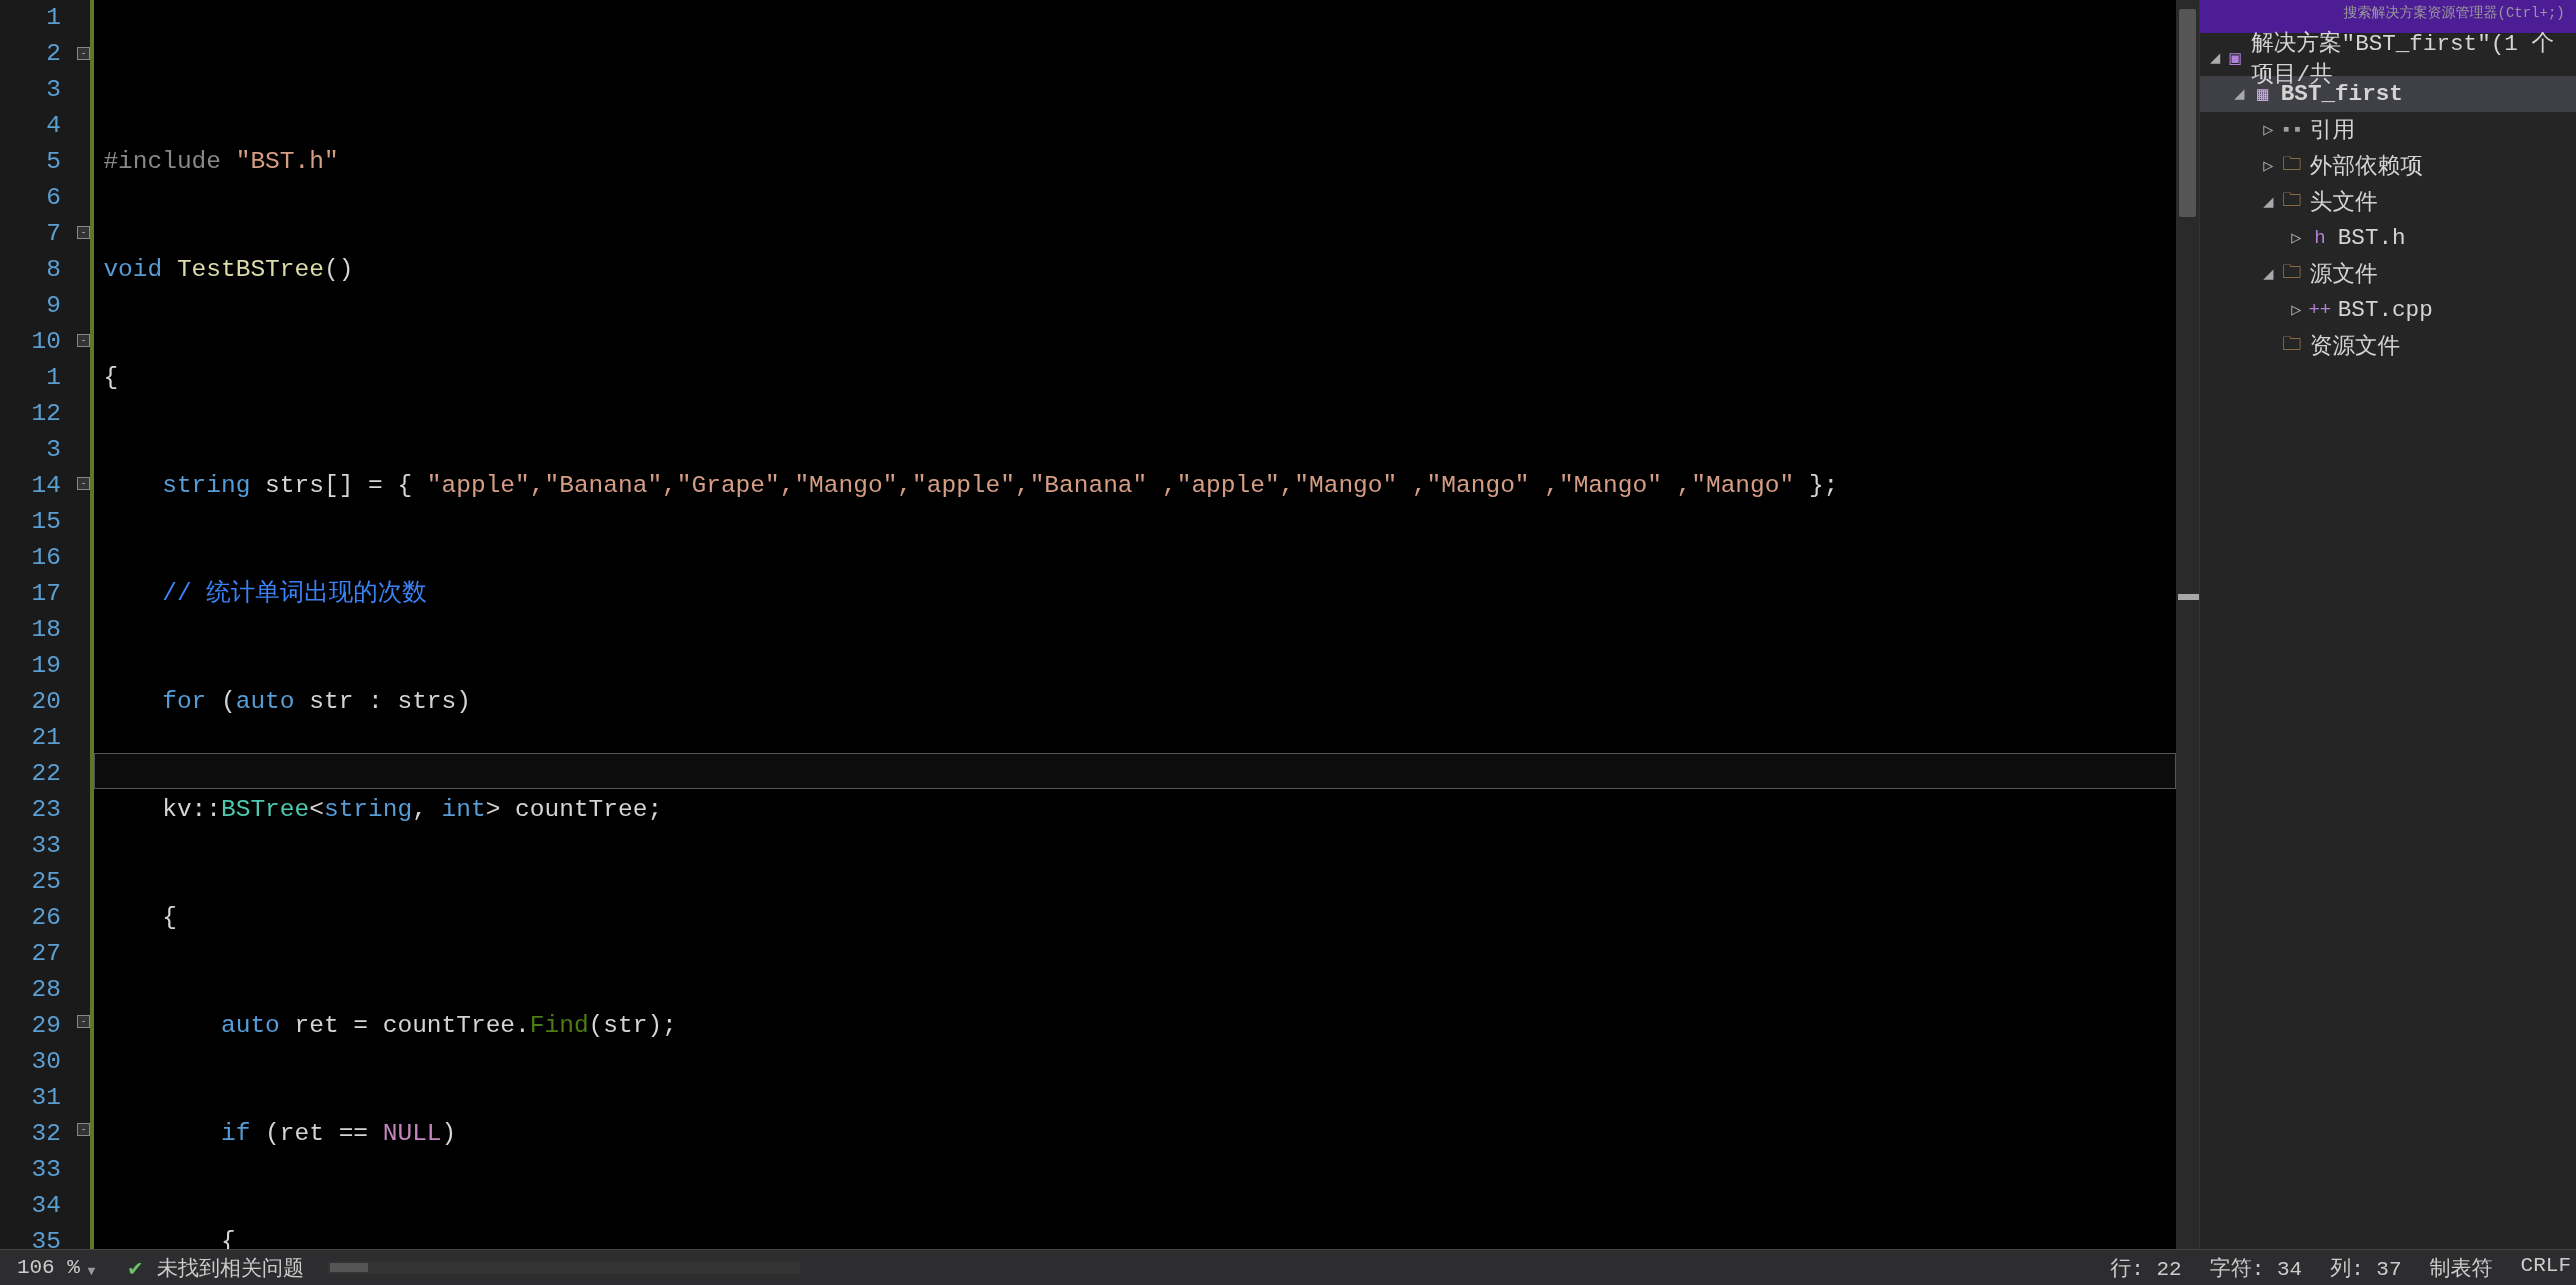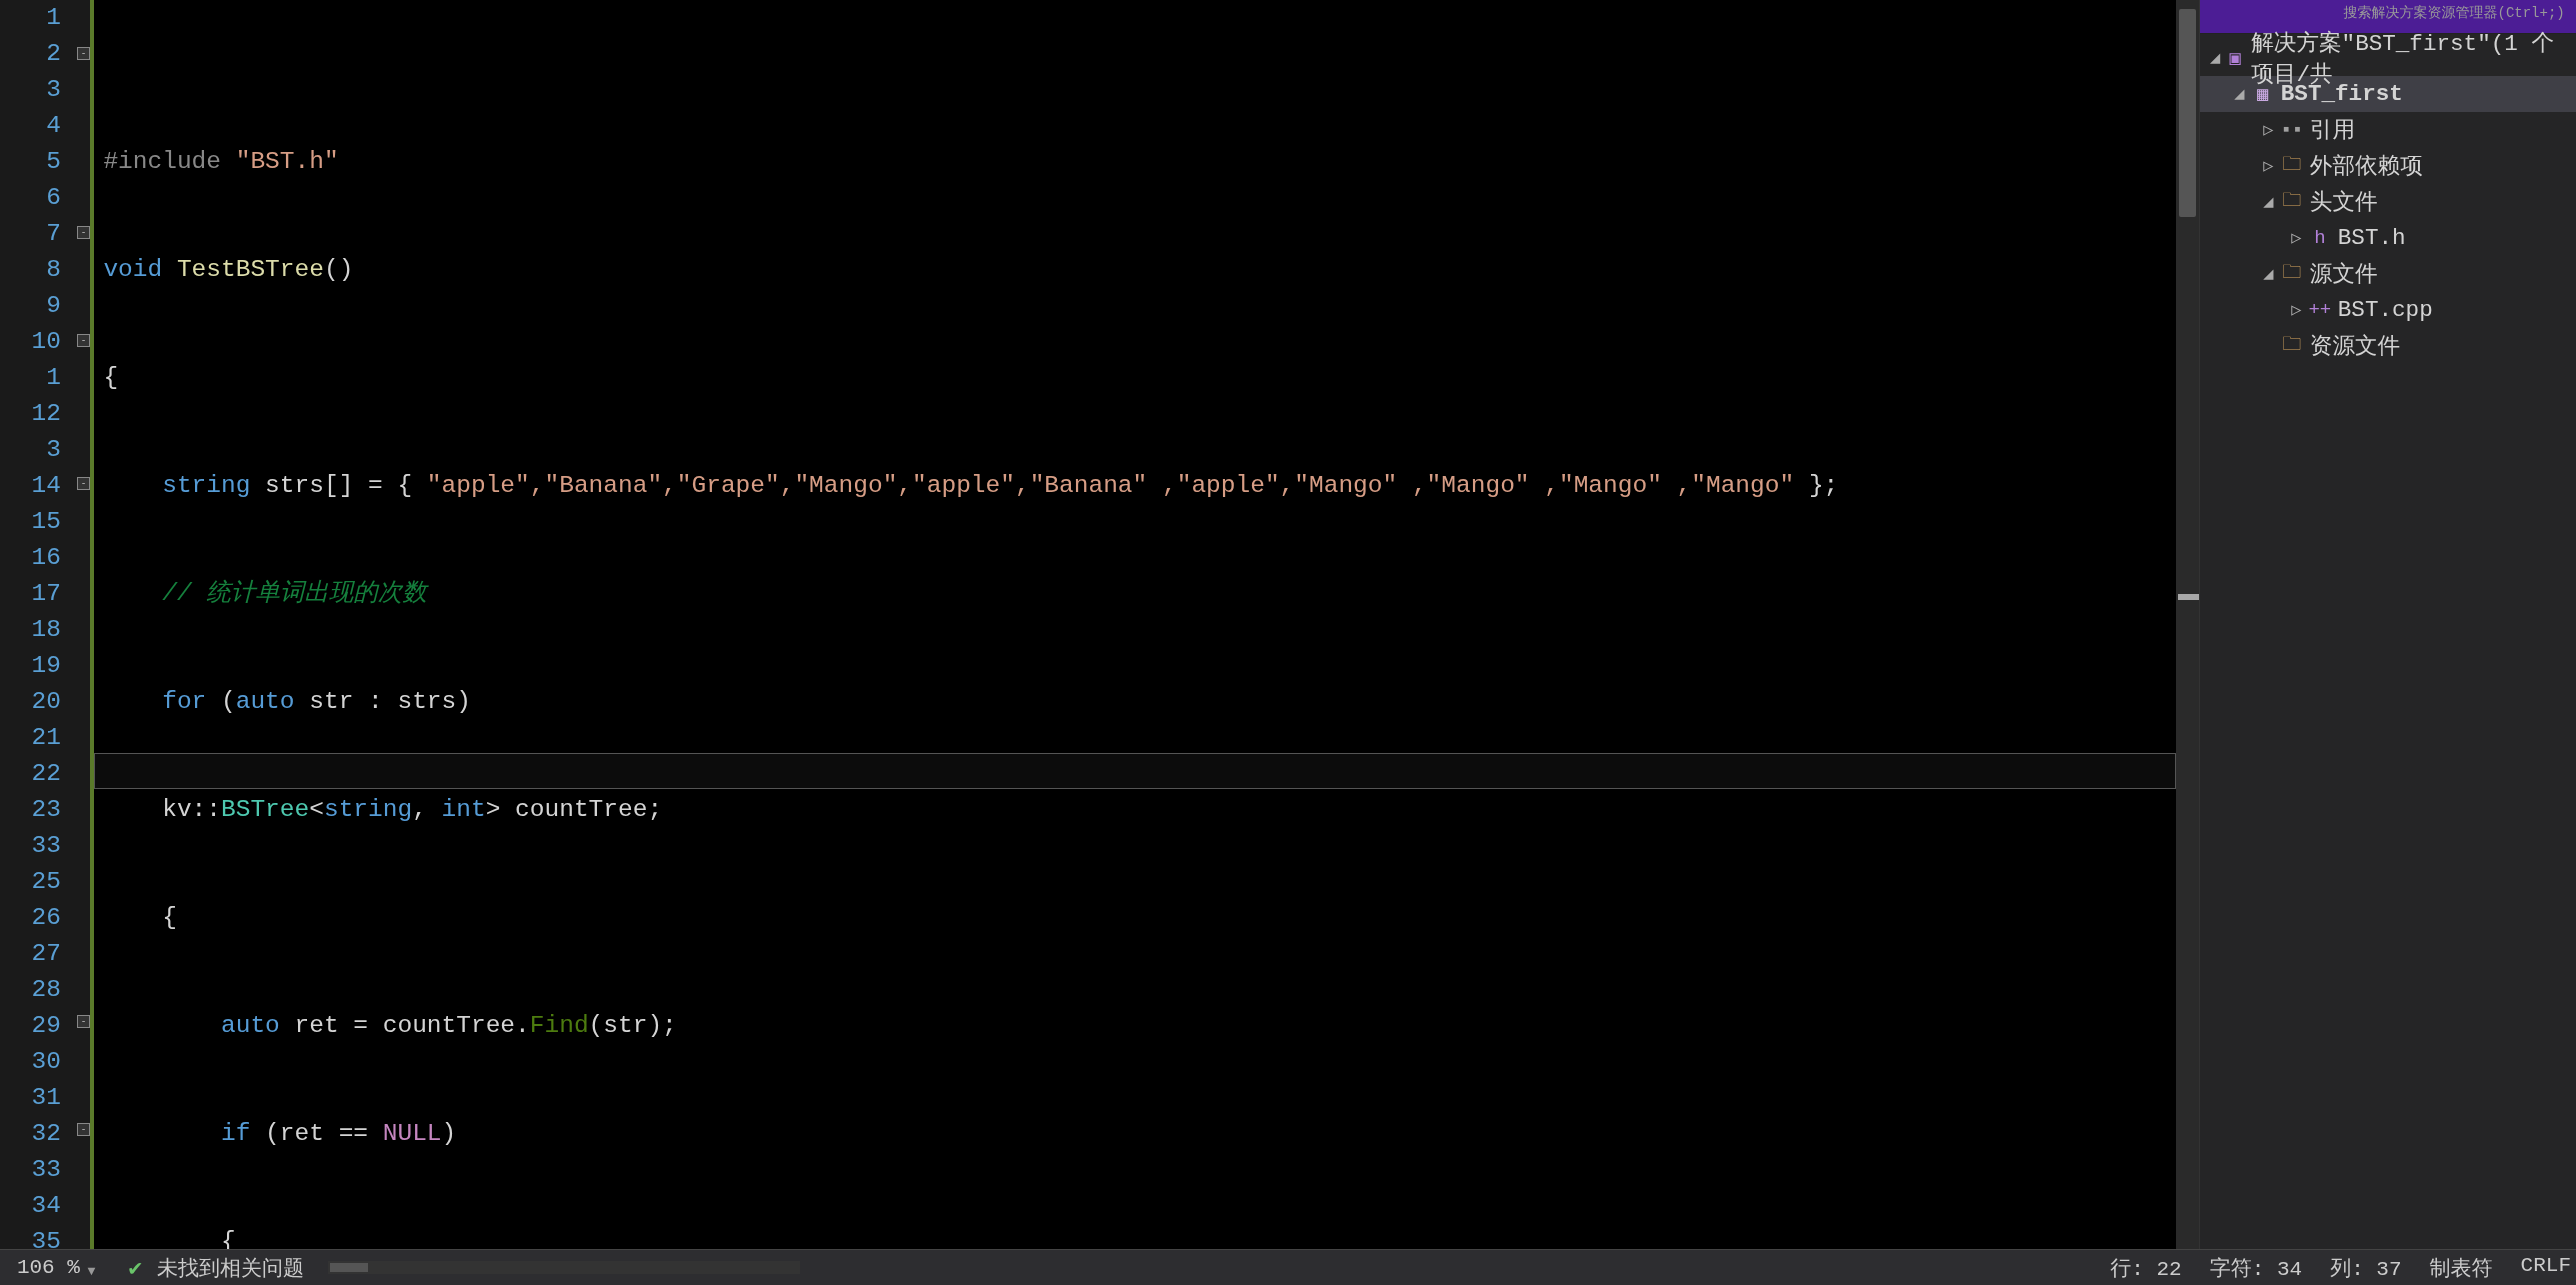--- a/index.html
+++ b/index.html
@@ -71,21 +71,21 @@
       background: rgba(80,80,80,0.15);
       pointer-events: none;
     }
     .k-preproc { color: #888; }
     .k-string { color: #d69d85; }
     .k-keyword { color: #569cd6; }
     .k-type { color: #569cd6; }
     .k-class { color: #4ec9b0; }
     .k-funcdef { color: #dcdcaa; }
     .k-method { color: #4d7c0f; }
-    .k-comment { color: #15803d; font-style: italic; }
+    .k-comment { color: #3b82f6; }
     .k-null { color: #c586c0; }
     .k-op { color: #d4d4d4; }
     .vscroll {
       width: 22.6px;
       background: #2a2a2a;
       position: relative;
     }
     .vscroll-thumb {
       position: absolute;
       left: 2.8px; right: 2.8px;

